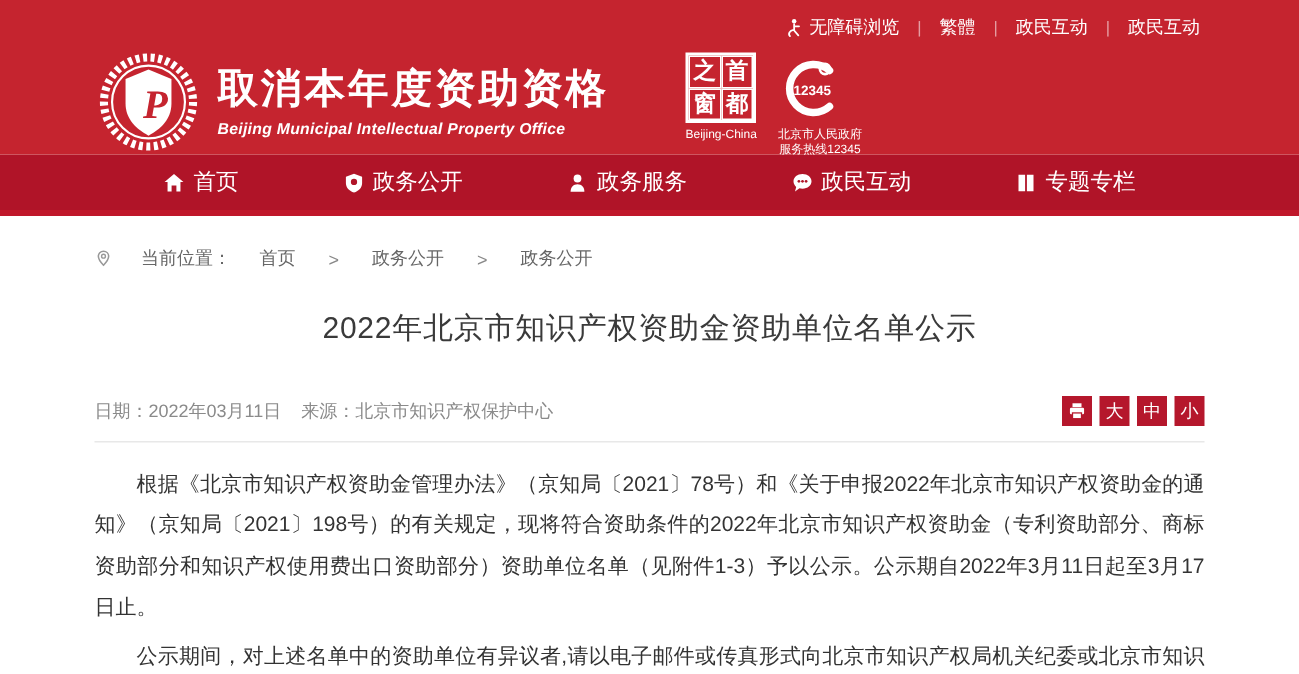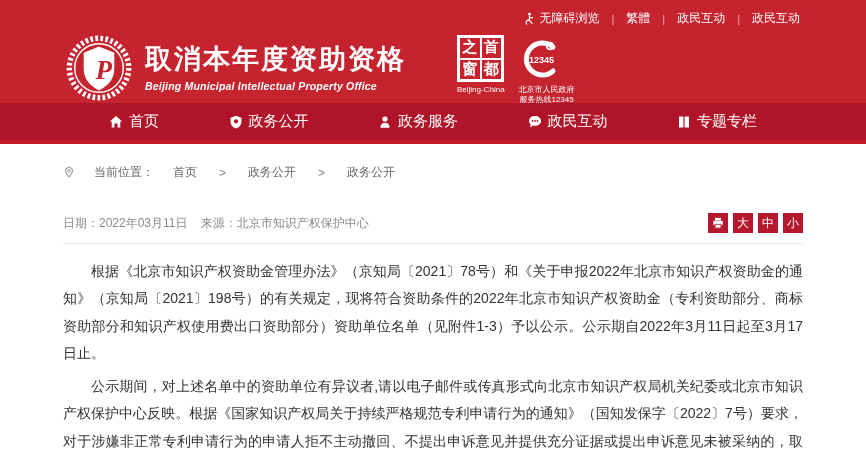--- a/index.html
+++ b/index.html
@@ -192,20 +192,21 @@
         <circle cx="7" cy="5" r="1.5" fill="none" stroke="#999" stroke-width="1.1"></circle>
       </svg>
     <span>当前位置：</span>
     <a href="#">首页</a>
     <span class="bsep">&gt;</span>
     <a href="#">政务公开</a>
     <span class="bsep">&gt;</span>
     <a href="#">政务公开</a>
   </div>
 
+  <h1 class="article-title">2022年北京市知识产权资助金资助单位名单公示</h1>
 
   <div class="meta-row">
     <div class="meta">
       <span>日期：</span><span>2022年03月11日</span>
       <span class="m-src"><span>来源：</span><span>北京市知识产权保护中心</span></span>
     </div>
     <div class="tools">
       <button class="tool-btn">
         <svg width="12" height="12" viewBox="0 0 14 14">
             <rect x="3.5" y="1" width="7" height="3" fill="#fff"></rect>

